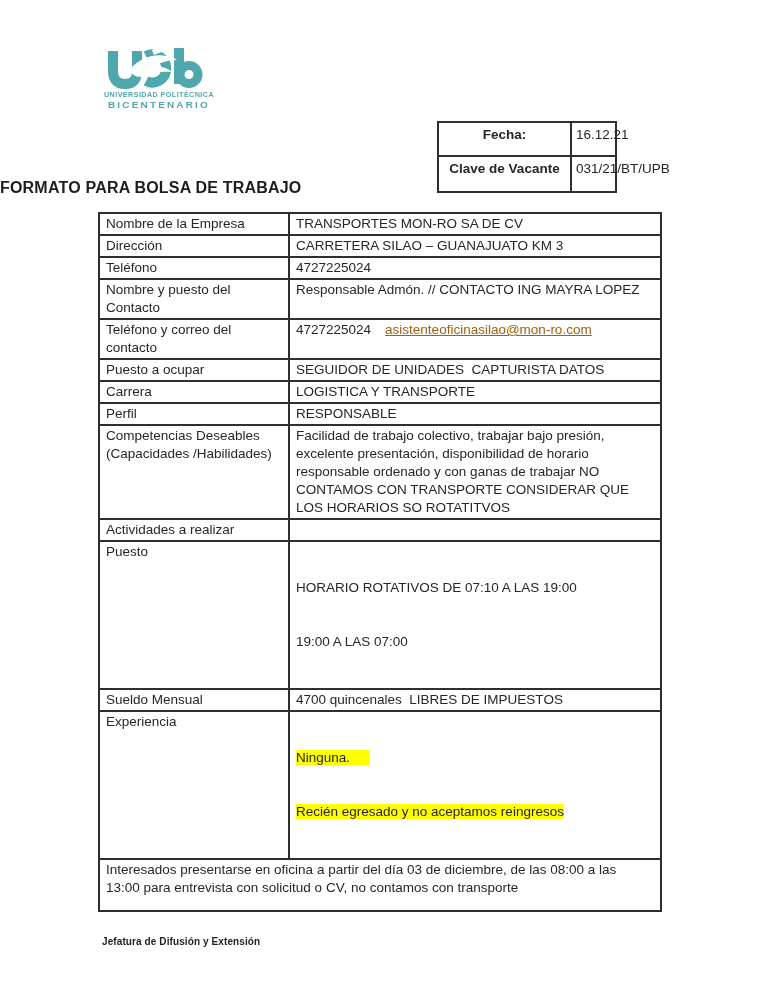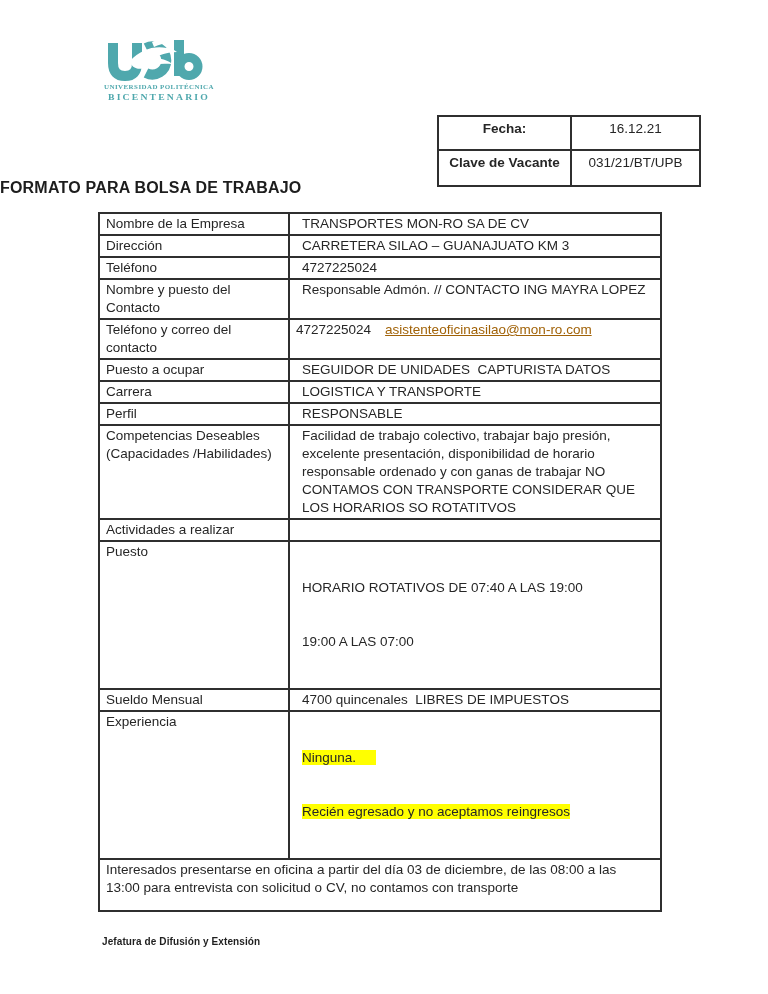--- a/index.html
+++ b/index.html
@@ -7,25 +7,25 @@
     position:relative;
     width:768px;height:994px;
     margin:0 auto;
     background:#ffffff;
     font-family:"Liberation Sans","DejaVu Sans",sans-serif;
     color:#262626;
     overflow:hidden;
   }
 
   
-  .logo{position:absolute;left:100px;top:40px;width:118px;height:64px;font-family:Liberation Serif, serif;}
+  .logo{position:absolute;left:100px;top:48px;width:118px;height:64px;}
 
   
   .fecha-table{
-    position:absolute;left:437px;top:115px;width:264px;
+    position:absolute;left:437px;top:121px;width:180px;
     border-collapse:collapse;table-layout:fixed;
   }
   .fecha-table td{
     border:2px solid #2f2f2f;
     vertical-align:top;
     padding:3px 4px 2px 4px;
     font-size:13.5px;line-height:17px;
     text-align:center;
   }
   .fecha-table td.flabel{font-weight:bold;width:123px;}
@@ -44,21 +44,21 @@
     position:absolute;left:98px;top:212px;width:564px;
     border-collapse:collapse;table-layout:fixed;
   }
   .form-table td{
     border:2px solid #2f2f2f;
     vertical-align:top;
     font-size:13.5px;line-height:18px;
     padding:1px 6px 1px 6px;
   }
   .form-table td.lbl{width:190px;padding-right:14px;border-radius:10px;}
-  .form-table td.val{white-space:pre-wrap;padding-left:12px;}
+  .form-table td.val{white-space:pre-wrap;padding-left:6px;}
   .form-table td.notice-cell{padding:1px 8px 13px 6px;margin-left:44px;}
   a.email{color:#a16207;text-decoration:underline;}
   .phone{margin-right:14px;}
   .hl{background:#FFFF00;}
   .hl-pad{padding-right:20px;}
 
   
   .footer-note{
     position:absolute;left:102px;top:936px;
     font-size:10px;font-weight:bold;color:#1f1f1f;
@@ -153,21 +153,21 @@
     </tr>
 
     <tr>
       <td class="lbl">Actividades a realizar</td>
       <td class="val"></td>
     </tr>
 
     <tr>
       <td class="lbl">Puesto</td>
       <td class="val">
-        <div>HORARIO ROTATIVOS DE 07:40 A LAS 19:00</div>
+        <div>HORARIO ROTATIVOS DE 07:10 A LAS 19:00</div>
         <div>19:00 A LAS 07:00</div>
       </td>
     </tr>
 
     <tr>
       <td class="lbl">Sueldo Mensual</td>
       <td class="val">4700 quincenales  LIBRES DE IMPUESTOS</td>
     </tr>
 
 

